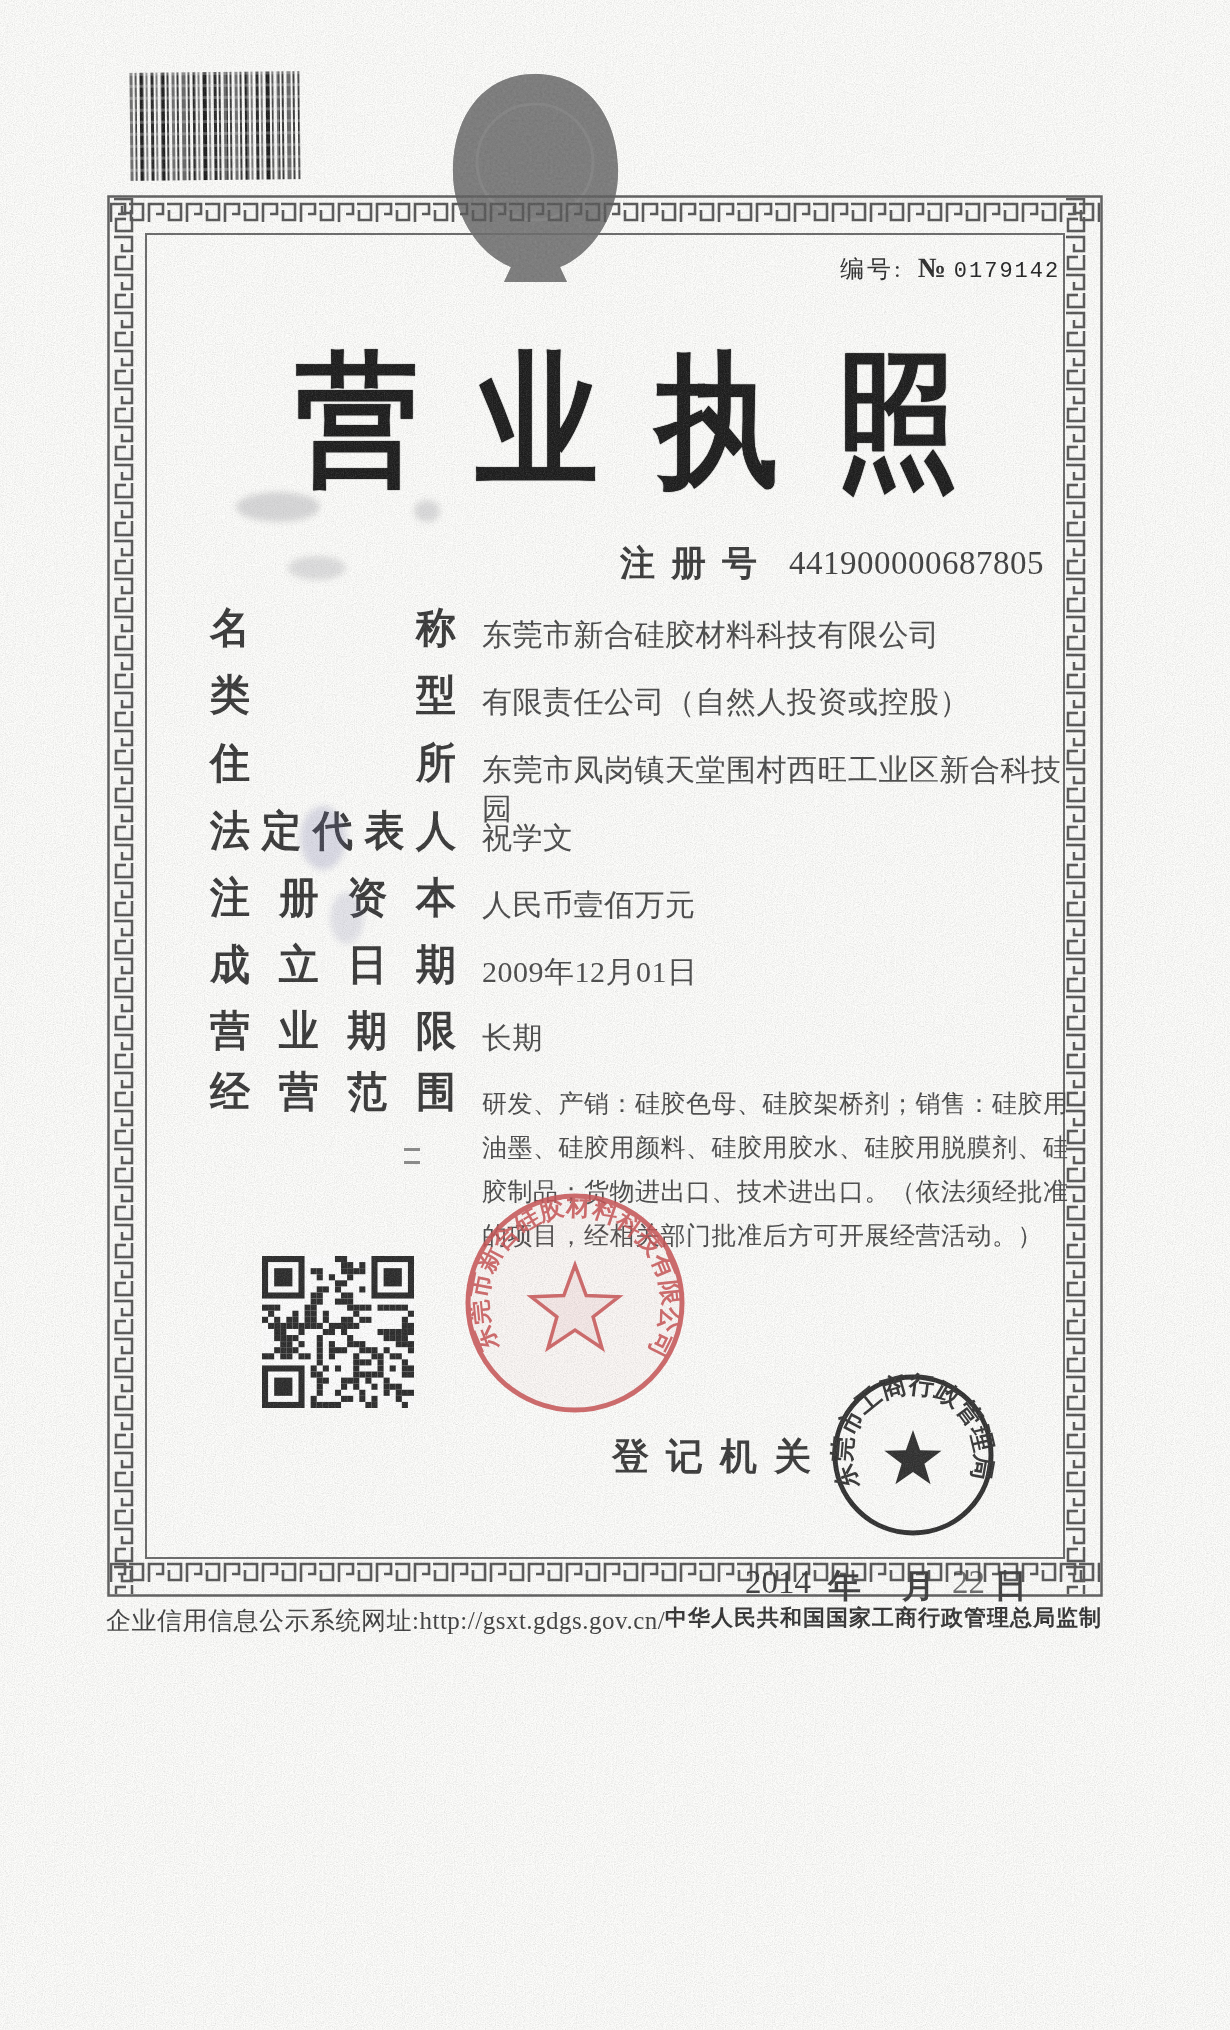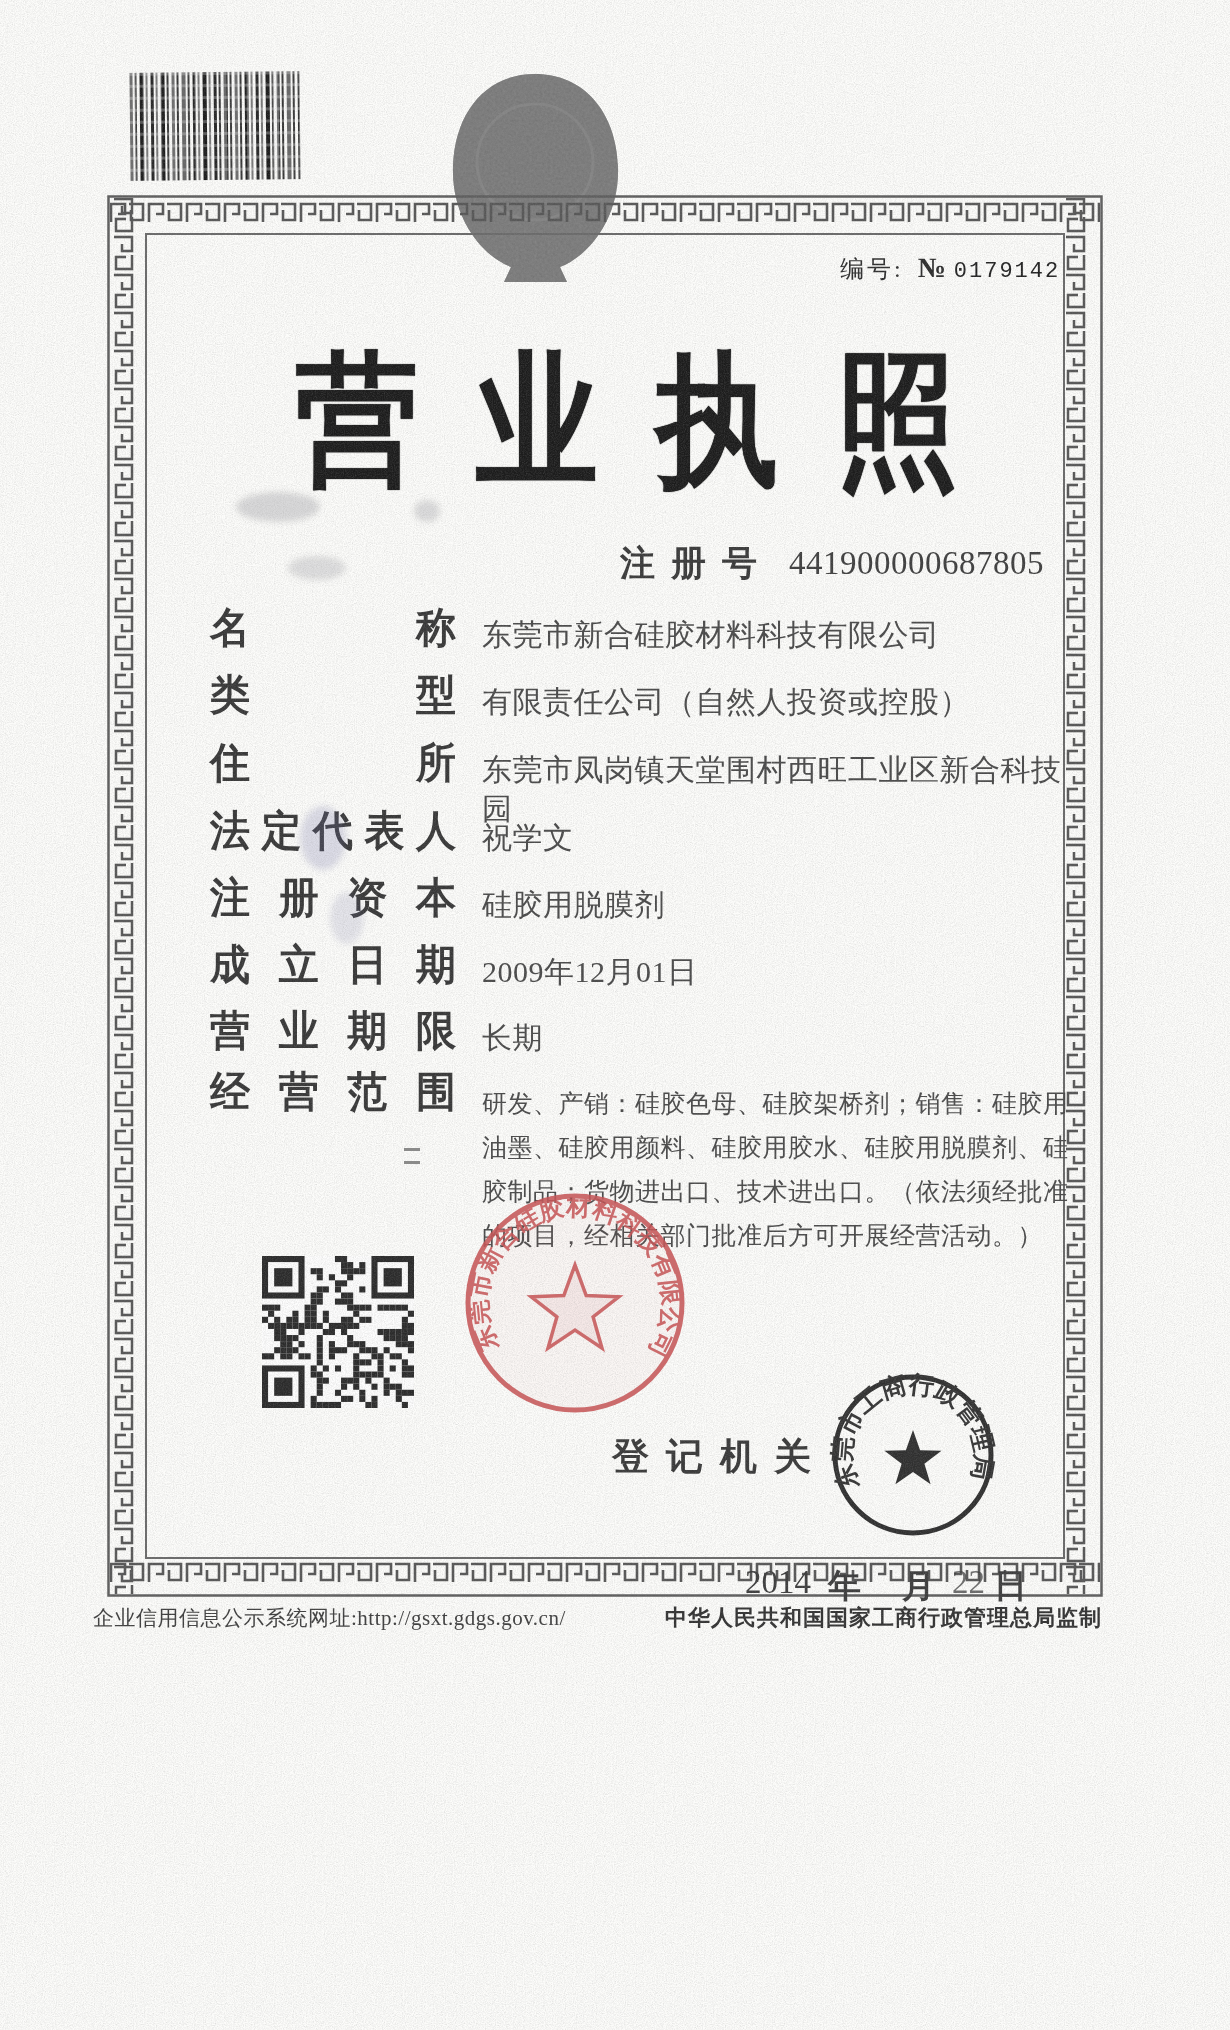--- a/index.html
+++ b/index.html
@@ -83,21 +83,21 @@
     letter-spacing:17px;color:#3a3a3a;white-space:nowrap;}
   .date-line{position:absolute;top:1564px;left:0;width:100%;height:44px;font-size:33px;color:#3d3d3d;}
   .date-line span{position:absolute;white-space:nowrap;}
   .d-year{left:745px;}
   .d-year-u{left:828px;font-weight:700;}
   .d-month-u{left:902px;font-weight:700;}
   .d-day{left:952px;opacity:.75;}
   .d-day-u{left:994px;font-weight:700;}
 
   
-  .footer-left{position:absolute;left:93px;top:1604px;font-size:21px;color:#3f3f3f;letter-spacing:.5px;}
+  .footer-left{position:absolute;left:106px;top:1604px;font-size:25px;color:#3f3f3f;letter-spacing:.5px;}
   .footer-right{position:absolute;right:128px;top:1603px;font-size:22px;font-weight:700;color:#333;letter-spacing:1px;}
 
   
   .smudge{position:absolute;border-radius:50%;filter:blur(3px);pointer-events:none;}
   .sm1{left:236px;top:492px;width:84px;height:30px;background:rgba(90,90,100,.22);}
   .sm2{left:288px;top:556px;width:58px;height:24px;background:rgba(90,90,100,.18);}
   .sm3{left:414px;top:500px;width:26px;height:22px;background:rgba(90,90,100,.20);}
   .sm4{left:300px;top:806px;width:46px;height:64px;background:rgba(104,104,158,.22);}
   .sm5{left:330px;top:892px;width:34px;height:52px;background:rgba(104,104,158,.16);}
   .artifact-eq{position:absolute;left:404px;top:1148px;width:16px;height:10px;
@@ -198,21 +198,21 @@
     <div class="fvalue">祝学文</div>
   </div>
 
   <div class="field-row">
     <div class="flabel">
           <span>注</span>
           <span>册</span>
           <span>资</span>
           <span>本</span>
         </div>
-    <div class="fvalue">硅胶用脱膜剂</div>
+    <div class="fvalue">人民币壹佰万元</div>
   </div>
 
   <div class="field-row">
     <div class="flabel">
           <span>成</span>
           <span>立</span>
           <span>日</span>
           <span>期</span>
         </div>
     <div class="fvalue">2009年12月01日</div>

